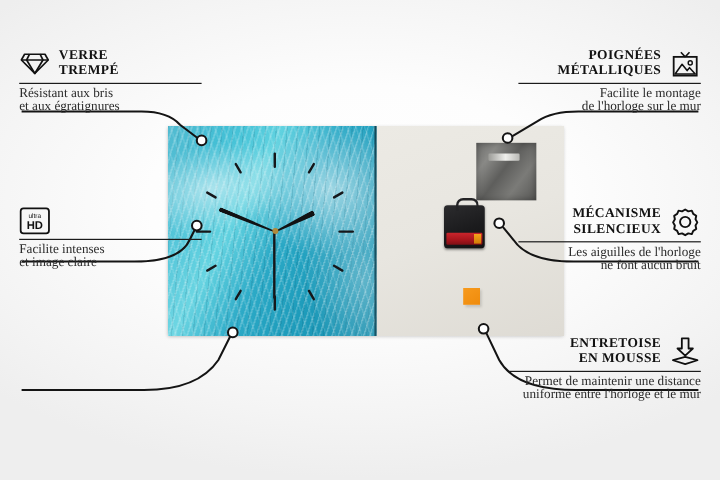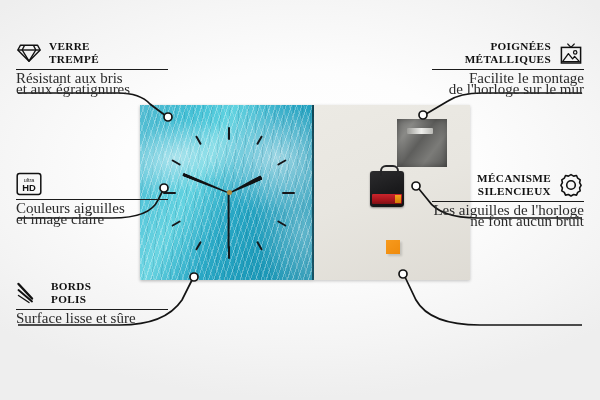--- a/index.html
+++ b/index.html
@@ -196,21 +196,21 @@
     text-transform: uppercase;
     white-space: nowrap;
   }
   .callout .rule {
     height: 1px;
     background: #1b1b1b;
     margin: 3px 0 3px 0;
   }
   .callout .sub {
     font-family: "Liberation Serif", serif;
-    font-size: 15px;
+    font-size: 11px;
     color: #2b2b2b;
     line-height: 11.4px;
     white-space: pre-line;
   }
   .callout.left .head { justify-content: flex-start; }
   .callout.left .title { text-align: left; }
   .callout.left .sub { text-align: left; }
   .callout.right .head { justify-content: flex-end; }
   .callout.right .title { text-align: right; }
   .callout.right .sub { text-align: right; }
@@ -308,40 +308,24 @@
       <span class="ico">
         <svg width="26" height="24" viewBox="0 0 26 24">
           <rect x="1.2" y="1.6" width="23.6" height="20.8" rx="2.4" fill="none" stroke="#111" stroke-width="1.5"></rect>
           <text x="13" y="10" text-anchor="middle" font-family="Liberation Sans, sans-serif" font-size="5.4" fill="#111">ultra</text>
           <text x="13" y="19.2" text-anchor="middle" font-family="Liberation Sans, sans-serif" font-size="9.4" font-weight="bold" fill="#111">HD</text>
         </svg>
       </span>
       <span class="title"><br></span>
     </div>
     <div class="rule" style="width:152px;"></div>
-    <div class="sub">Couleurs aiguilles
+    <div class="sub">Facilite intenses
 et image claire</div>
   </div>
 
-  <div class="callout left" style="left:16px; top:280px; width:152px;">
-    <div class="head">
-      <span class="ico">
-        <svg width="28" height="22" viewBox="0 0 28 22">
-          <g stroke="#111" stroke-linecap="round">
-            <path d="M2.5 2 L16 16.5" stroke-width="2.4"></path>
-            <path d="M2.5 8 L16 19.5" stroke-width="1.9"></path>
-            <path d="M2.5 13.5 L13 20.5" stroke-width="1.4"></path>
-          </g>
-        </svg>
-      </span>
-      <span class="title"><span>BORDS</span><br><span>POLIS</span></span>
-    </div>
-    <div class="rule" style="width:152px;"></div>
-    <div class="sub">Surface lisse et sûre</div>
-  </div>
 
   <div class="callout right" style="left:432px; top:40px; width:152px;">
     <div class="head">
       <span class="title"><span>POIGNÉES</span><br><span>MÉTALLIQUES</span></span>
       <span class="ico">
         <svg width="26" height="24" viewBox="0 0 26 24">
           <rect x="3.4" y="6.4" width="19.2" height="15.6" fill="none" stroke="#111" stroke-width="1.5"></rect>
           <path d="M13 6.4 L9.4 2.6 M13 6.4 L16.6 2.6" fill="none" stroke="#111" stroke-width="1.3"></path>
           <circle cx="17.2" cy="11.4" r="1.7" fill="none" stroke="#111" stroke-width="1.2"></circle>
           <path d="M4.6 20.6 L10.4 12.6 L14.6 17.8 L16.6 15.4 L21.4 20.6 Z" fill="none" stroke="#111" stroke-width="1.3" stroke-linejoin="round"></path>
@@ -363,14 +347,30 @@
             <circle cx="13" cy="13" r="4.3"></circle>
           </g>
         </svg>
       </span>
     </div>
     <div class="rule" style="width:152px;"></div>
     <div class="sub">Les aiguilles de l'horloge
 ne font aucun bruit</div>
   </div>
 
+  <div class="callout right" style="left:424px; top:280px; width:160px;">
+    <div class="head">
+      <span class="title"><span>ENTRETOISE</span><br><span>EN MOUSSE</span></span>
+      <span class="ico">
+        <svg width="26" height="26" viewBox="0 0 26 26">
+          <g fill="none" stroke="#111" stroke-width="1.5" stroke-linejoin="round">
+            <path d="M10.2 2 L15.8 2 L15.8 10.4 L19.4 10.4 L13 16.4 L6.6 10.4 L10.2 10.4 Z"></path>
+            <path d="M13 17.4 L23.2 20.2 L13 23.4 L2.8 20.2 Z"></path>
+          </g>
+        </svg>
+      </span>
+    </div>
+    <div class="rule" style="width:160px;"></div>
+    <div class="sub">Permet de maintenir une distance
+uniforme entre l'horloge et le mur</div>
+  </div>
 
 </div>
 
 </body></html>

